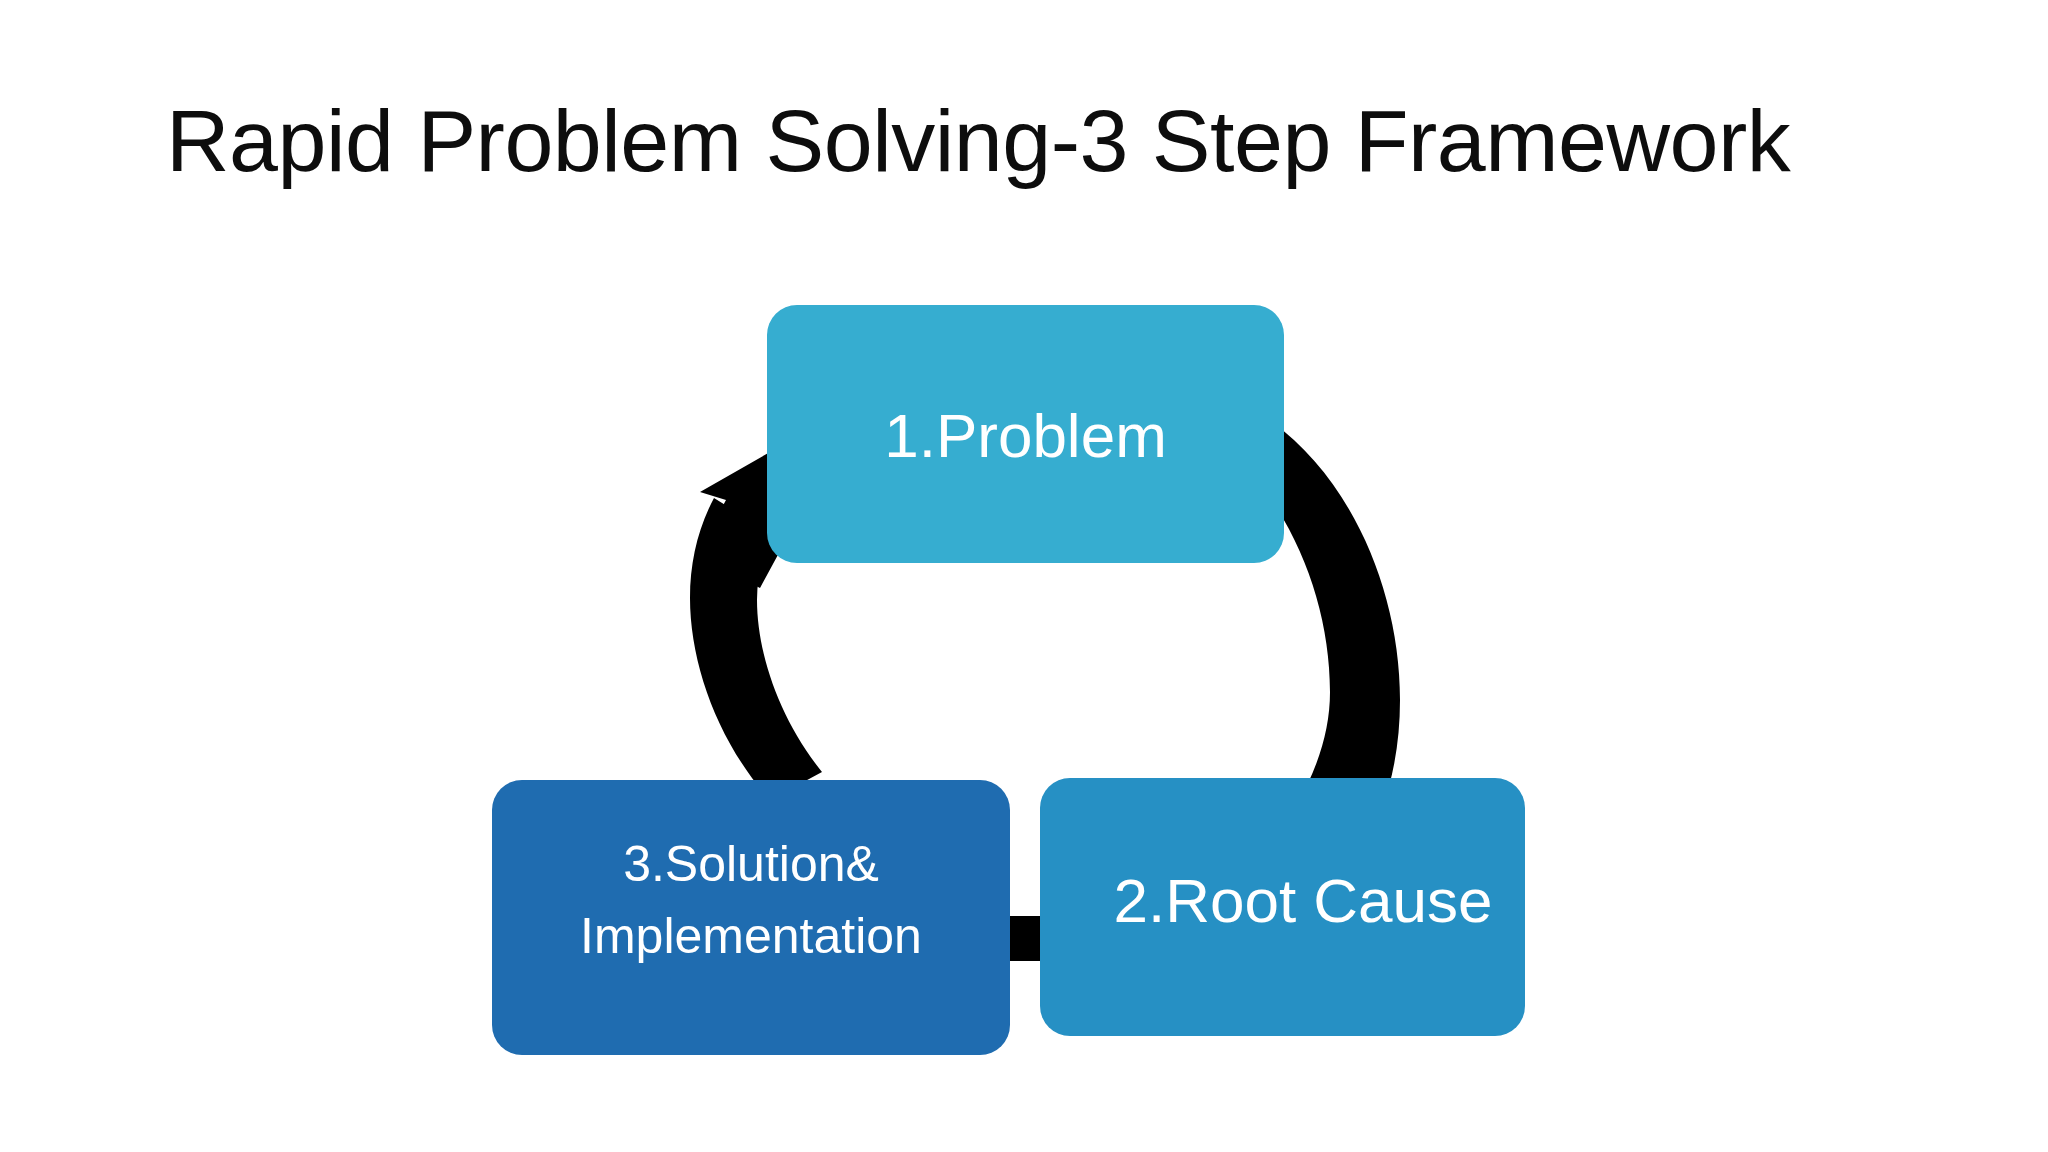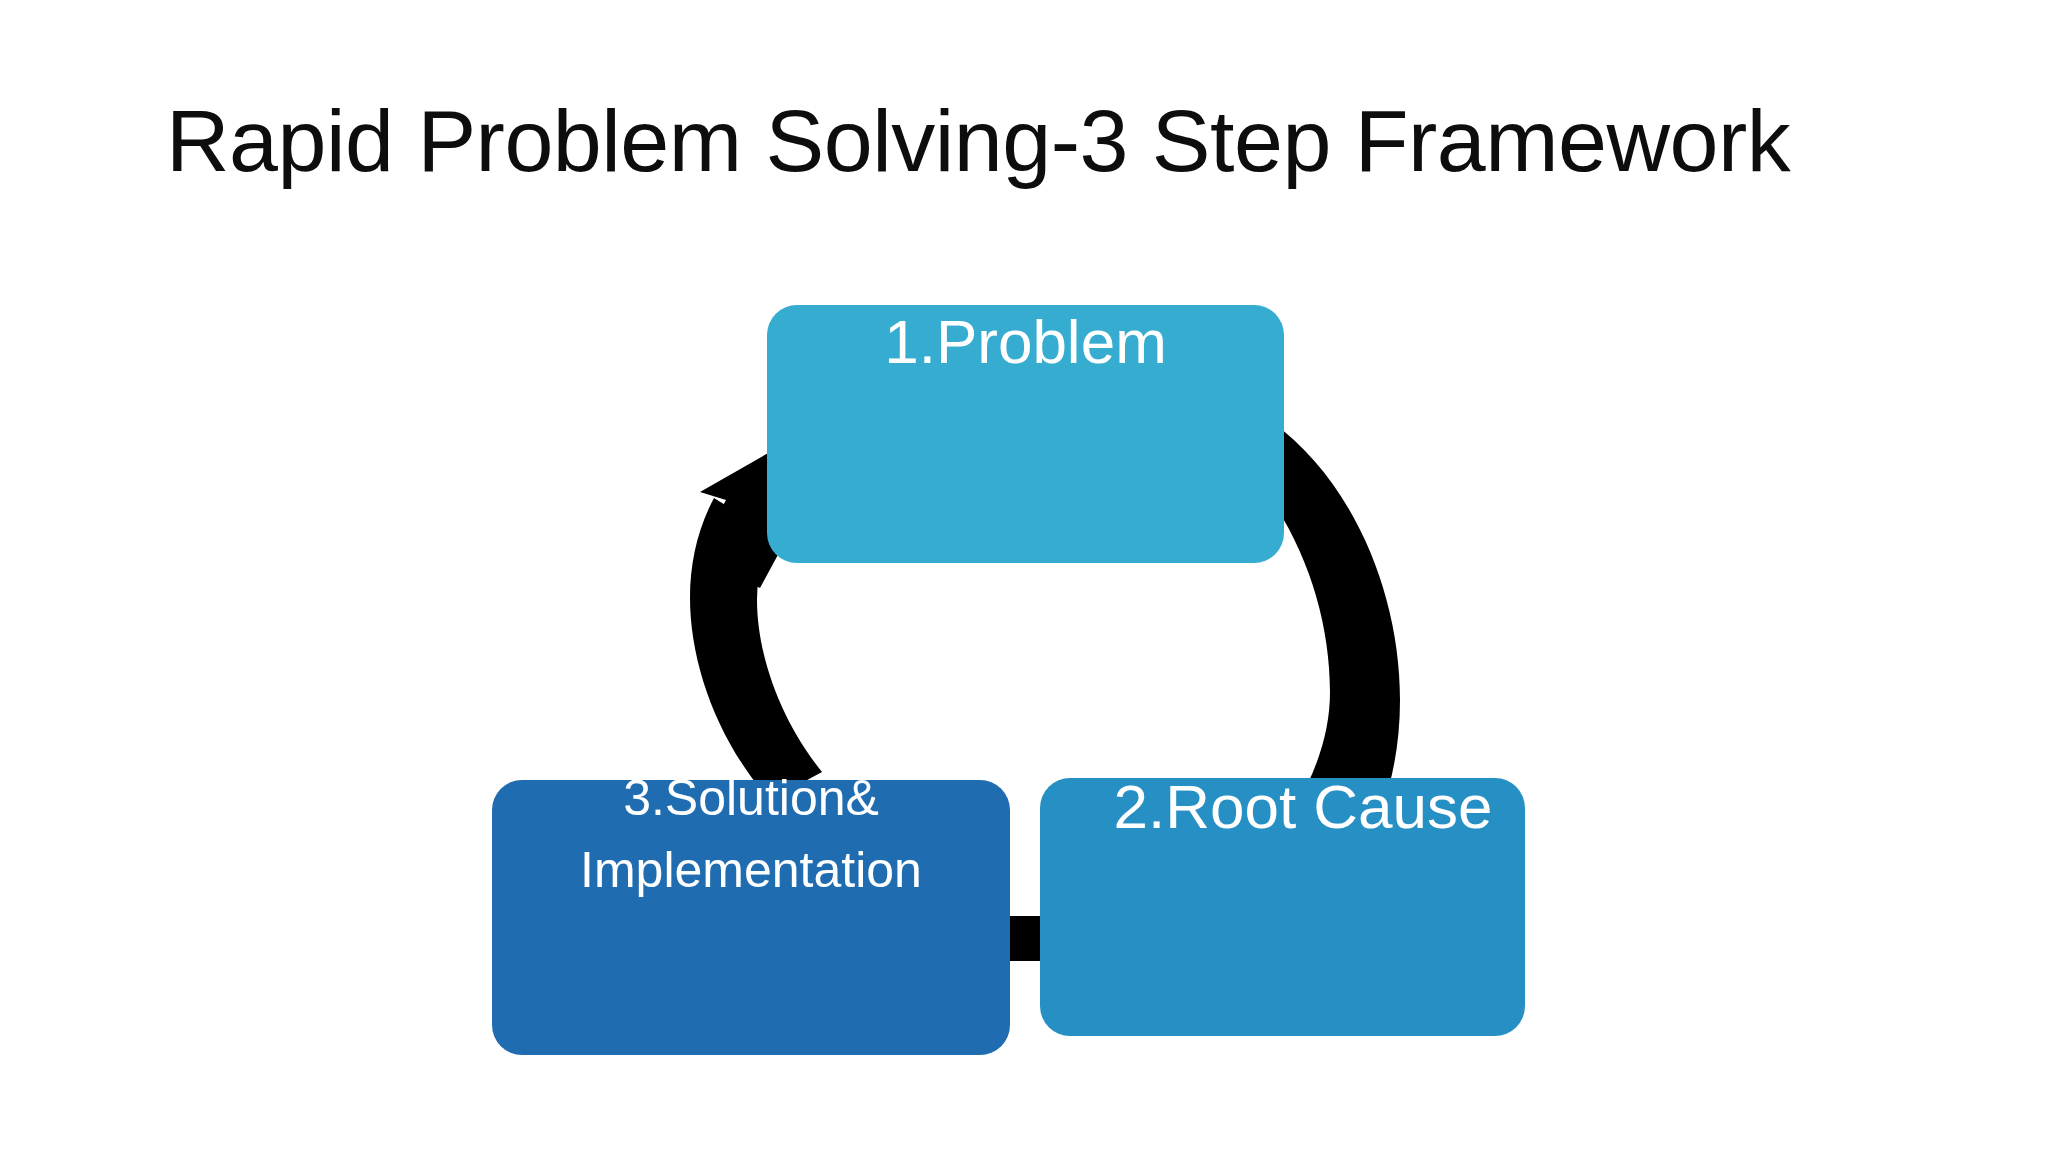--- a/index.html
+++ b/index.html
@@ -50,21 +50,21 @@
     width: 2048px;
     height: 1152px;
     pointer-events: none;
   }
 
   
   .step-box {
     position: absolute;
     border-radius: 30px;
     display: flex;
-    align-items: flex-start;
+    align-items: center;
     justify-content: center;
     text-align: center;
     color: #ffffff;
     font-family: "Liberation Sans", sans-serif;
     font-weight: 400;
     box-sizing: border-box;
   }
   .step-label {
     display: block;
     width: 100%;

